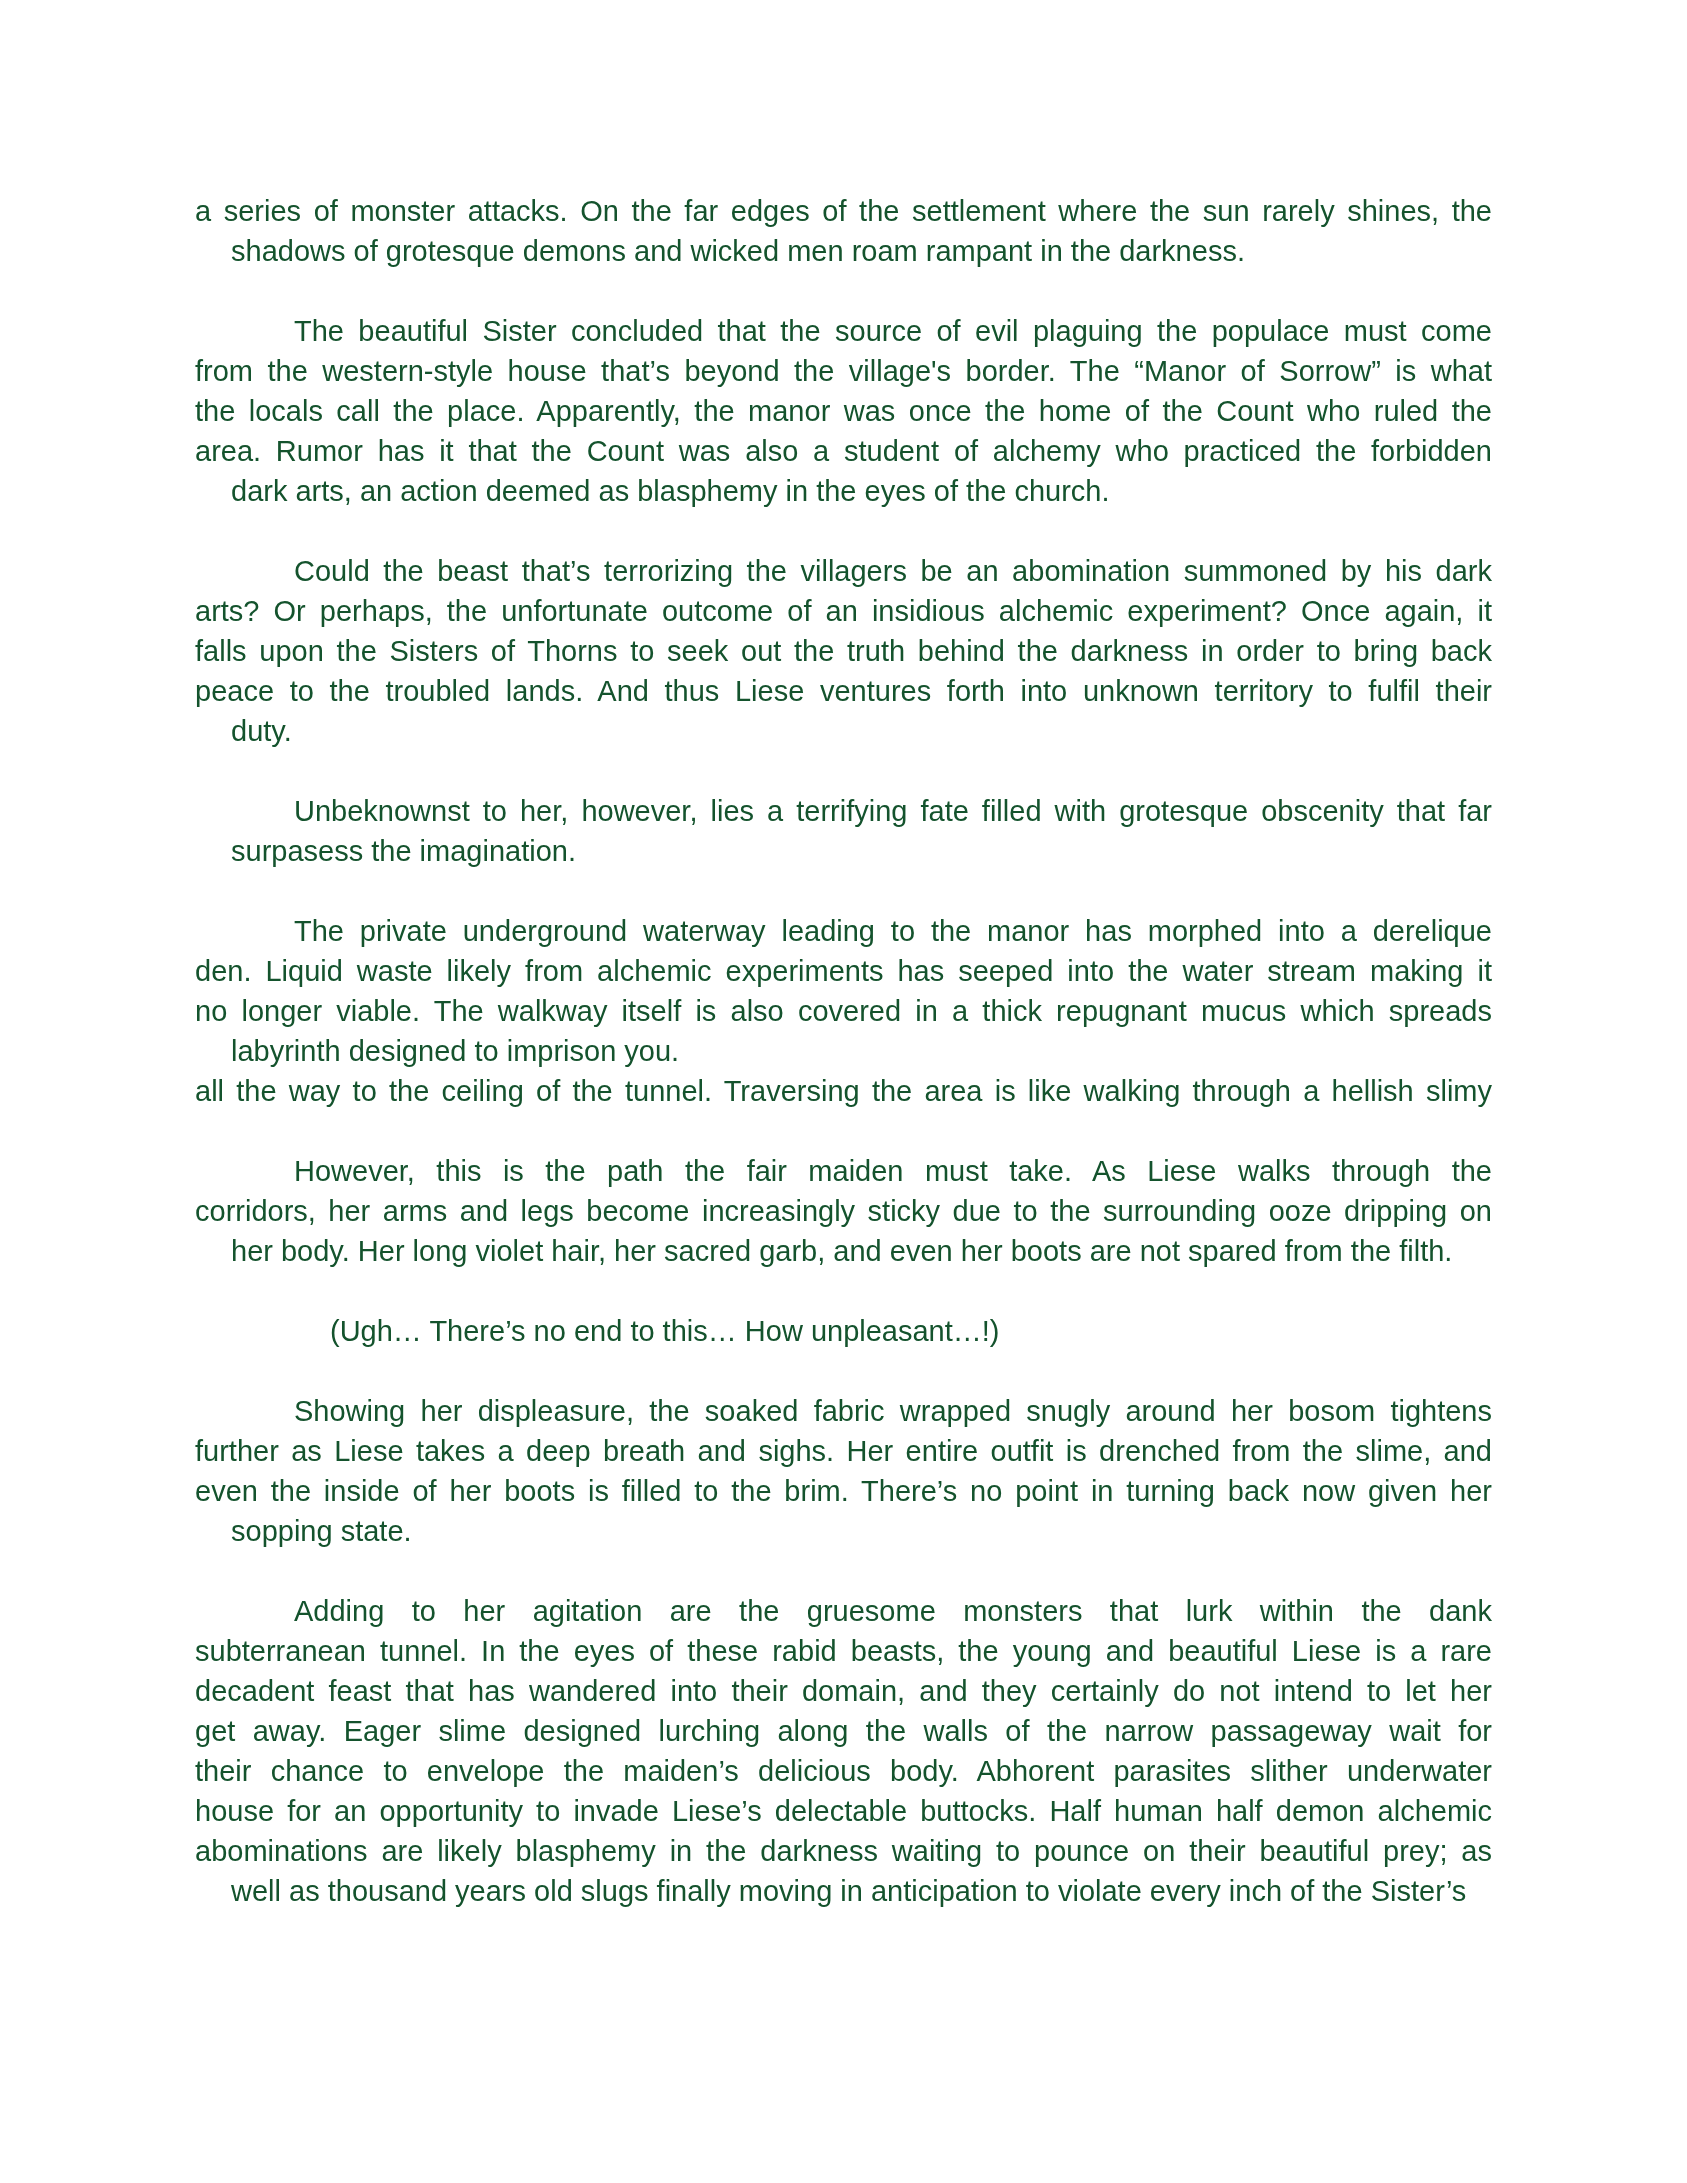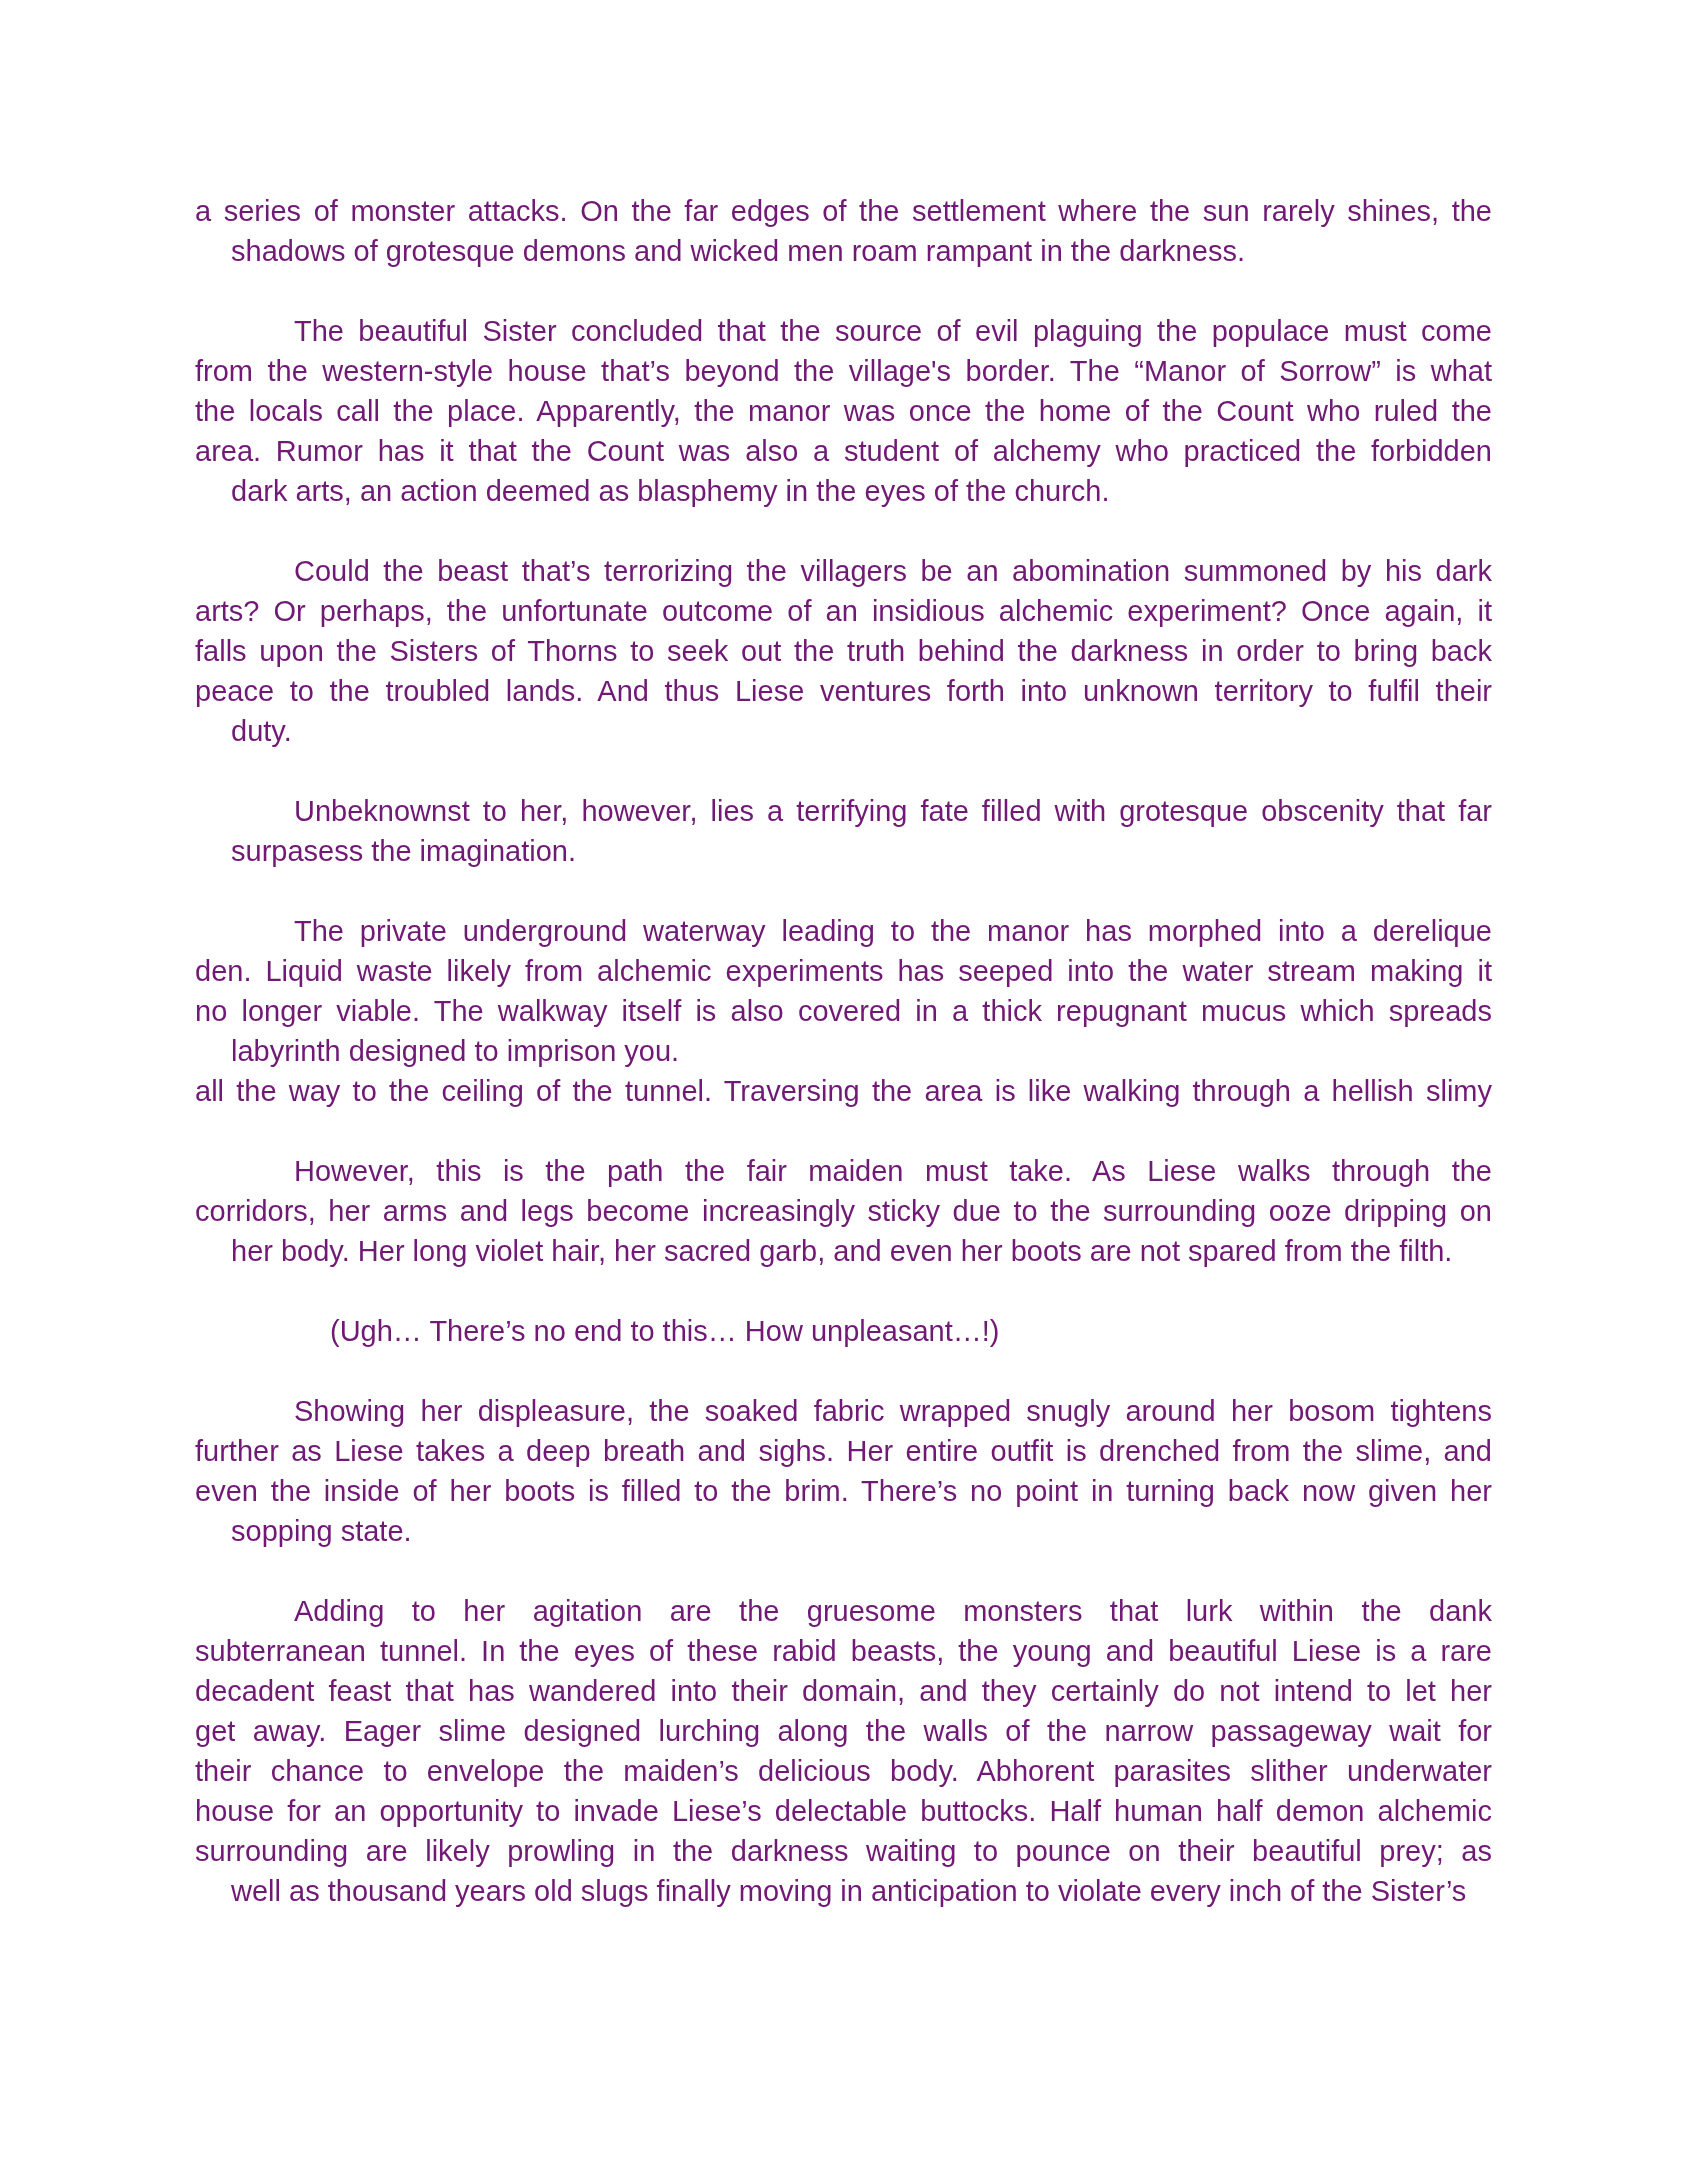--- a/index.html
+++ b/index.html
@@ -8,21 +8,21 @@
     height: 2183px;
     background: #ffffff;
   }
   .page {
     width: 1687px;
     height: 2183px;
     background: #ffffff;
     padding: 191px 195px 0 195px;
     font-family: "Liberation Sans", sans-serif;
     font-size: 29px;
-    color: #701a75;
+    color: #14532d;
     overflow: hidden;
   }
   .para { margin-bottom: 40px; }
   .para:last-child { margin-bottom: 0; }
   .line {
     height: 40px;
     line-height: 40px;
     overflow: hidden;
     text-align: justify;
     text-align-last: justify;
@@ -80,18 +80,18 @@
         <div class="line">even the inside of her boots is filled to the brim. There’s no point in turning back now given her</div>
         <div class="line last">sopping state.</div>
       </div>
       <div class="para">
         <div class="line first">Adding to her agitation are the gruesome monsters that lurk within the dank</div>
         <div class="line">subterranean tunnel. In the eyes of these rabid beasts, the young and beautiful Liese is a rare</div>
         <div class="line">decadent feast that has wandered into their domain, and they certainly do not intend to let her</div>
         <div class="line">get away. Eager slime designed lurching along the walls of the narrow passageway wait for</div>
         <div class="line">their chance to envelope the maiden’s delicious body. Abhorent parasites slither underwater</div>
         <div class="line">house for an opportunity to invade Liese’s delectable buttocks. Half human half demon alchemic</div>
-        <div class="line">surrounding are likely prowling in the darkness waiting to pounce on their beautiful prey; as</div>
+        <div class="line">abominations are likely blasphemy in the darkness waiting to pounce on their beautiful prey; as</div>
         <div class="line last">well as thousand years old slugs finally moving in anticipation to violate every inch of the Sister’s</div>
       </div>
     </div>
 </div>
 
 
 </body></html>

